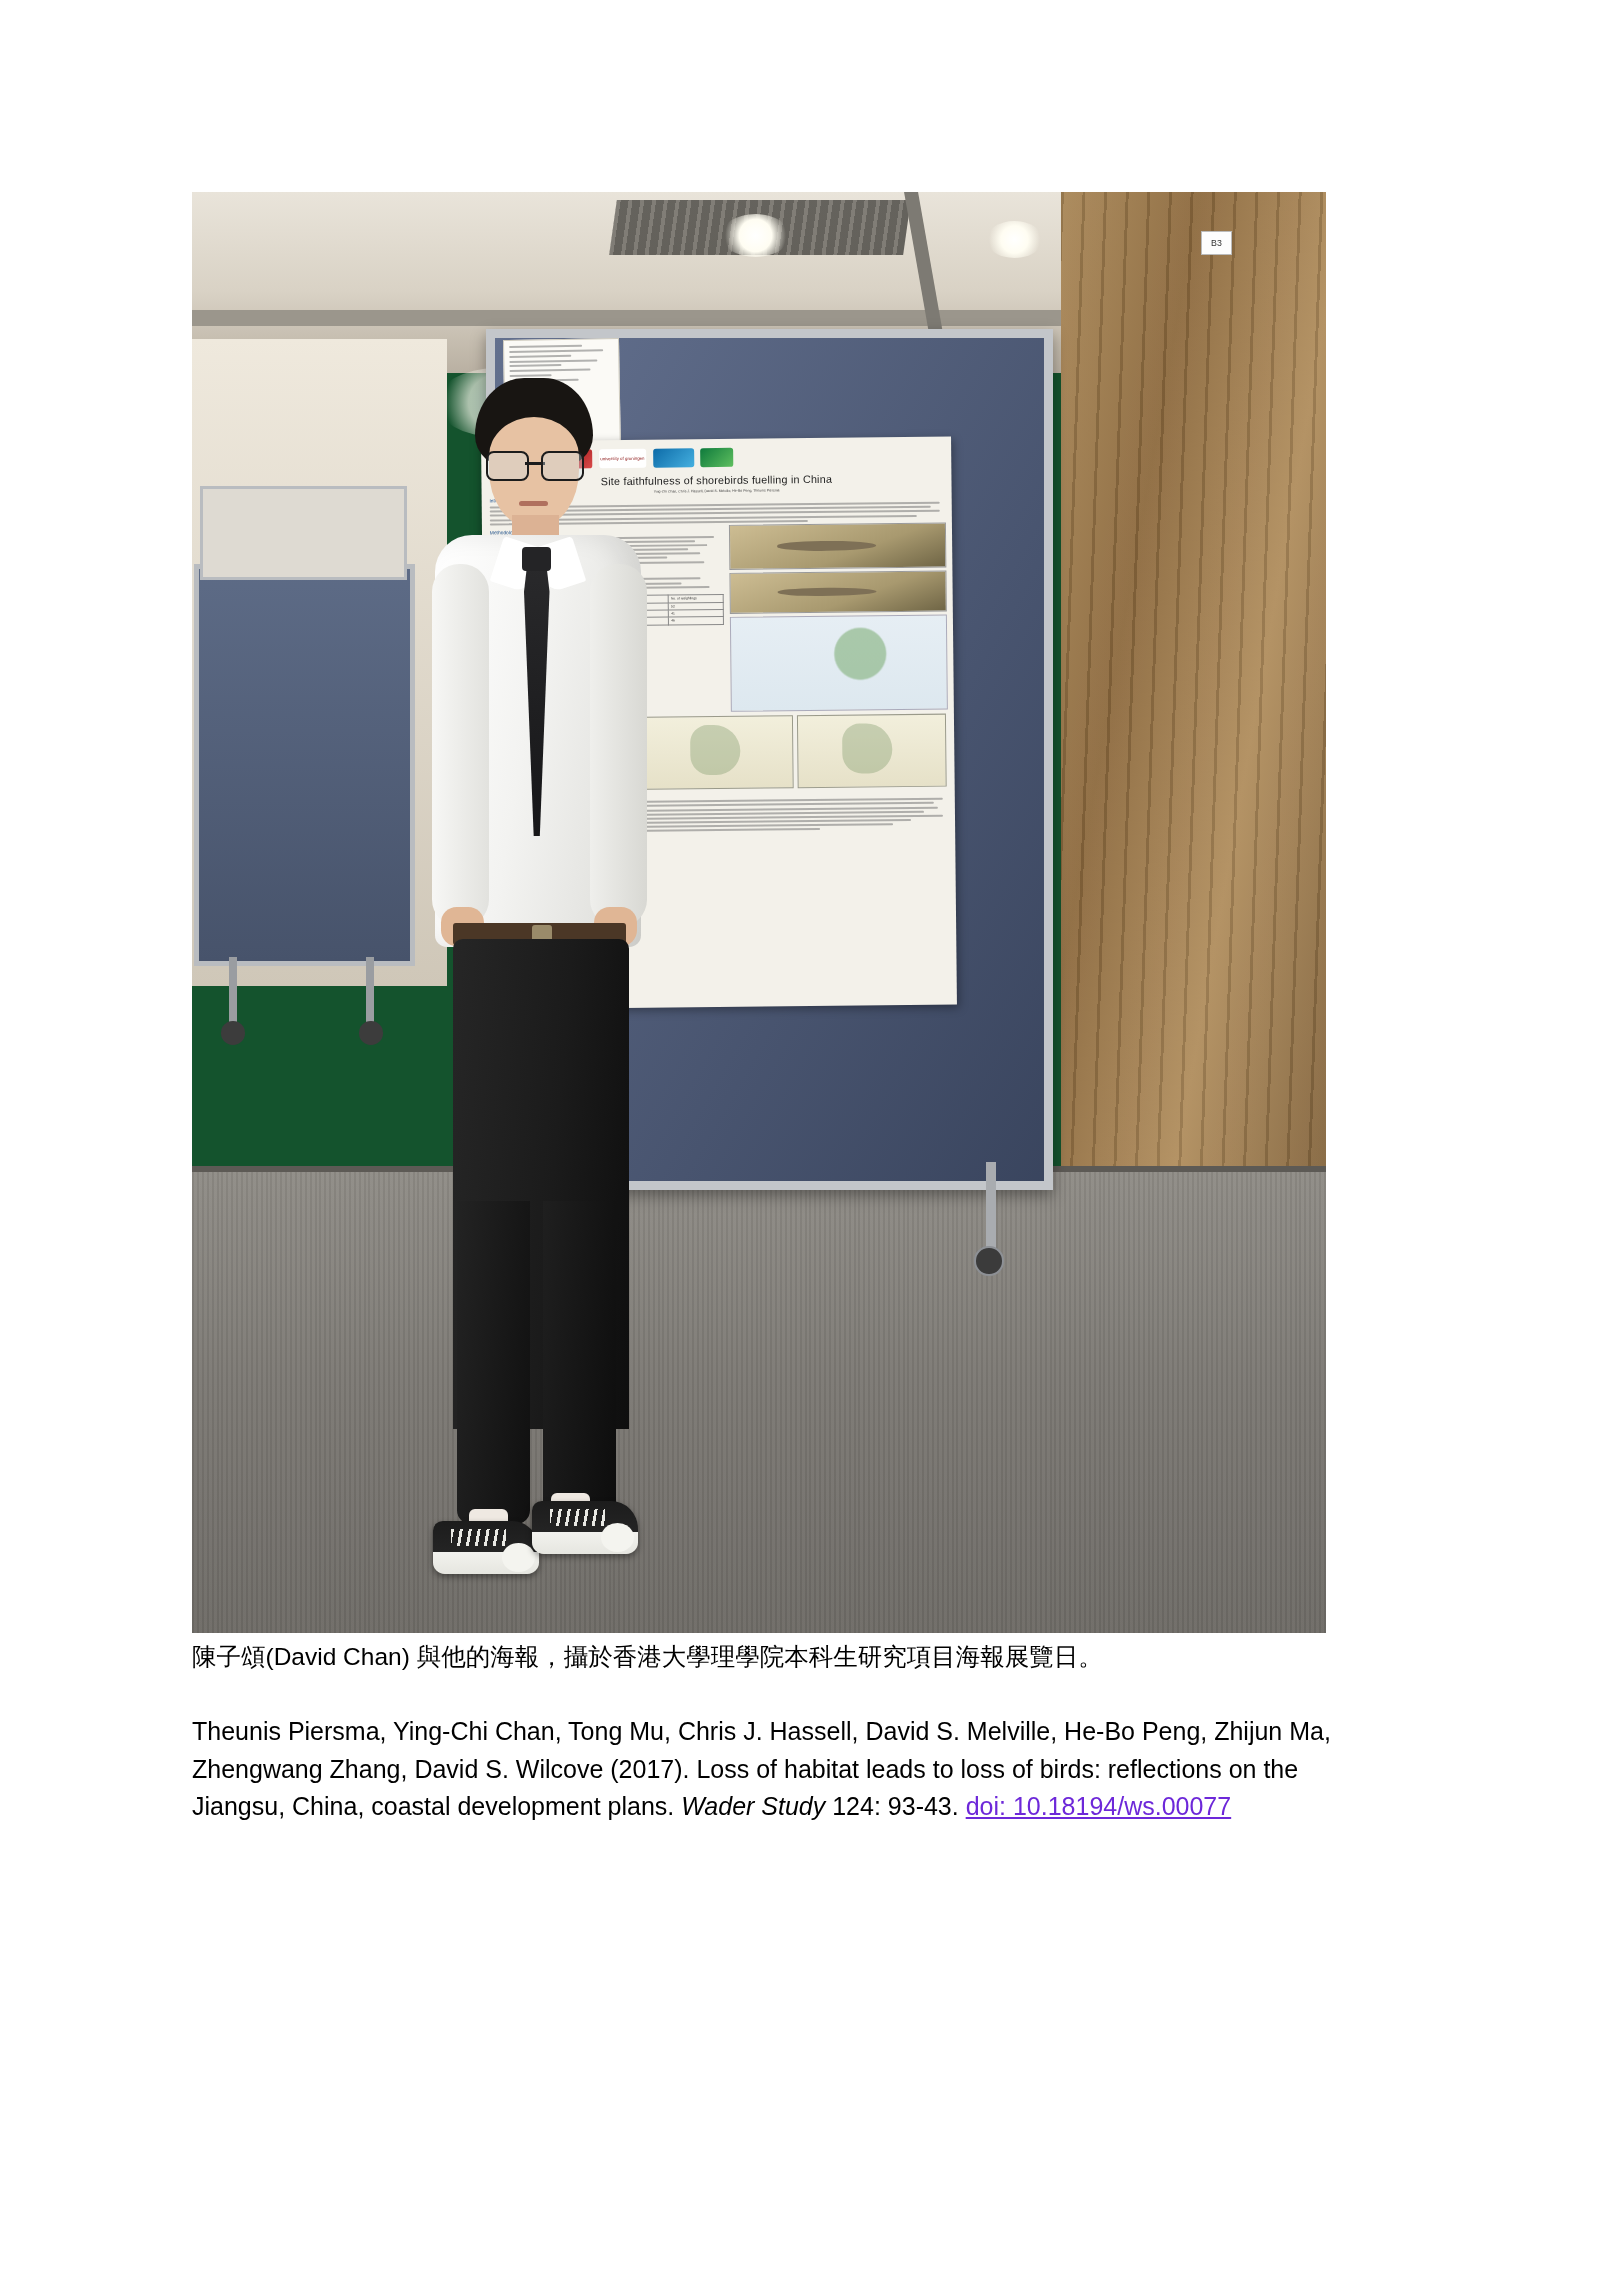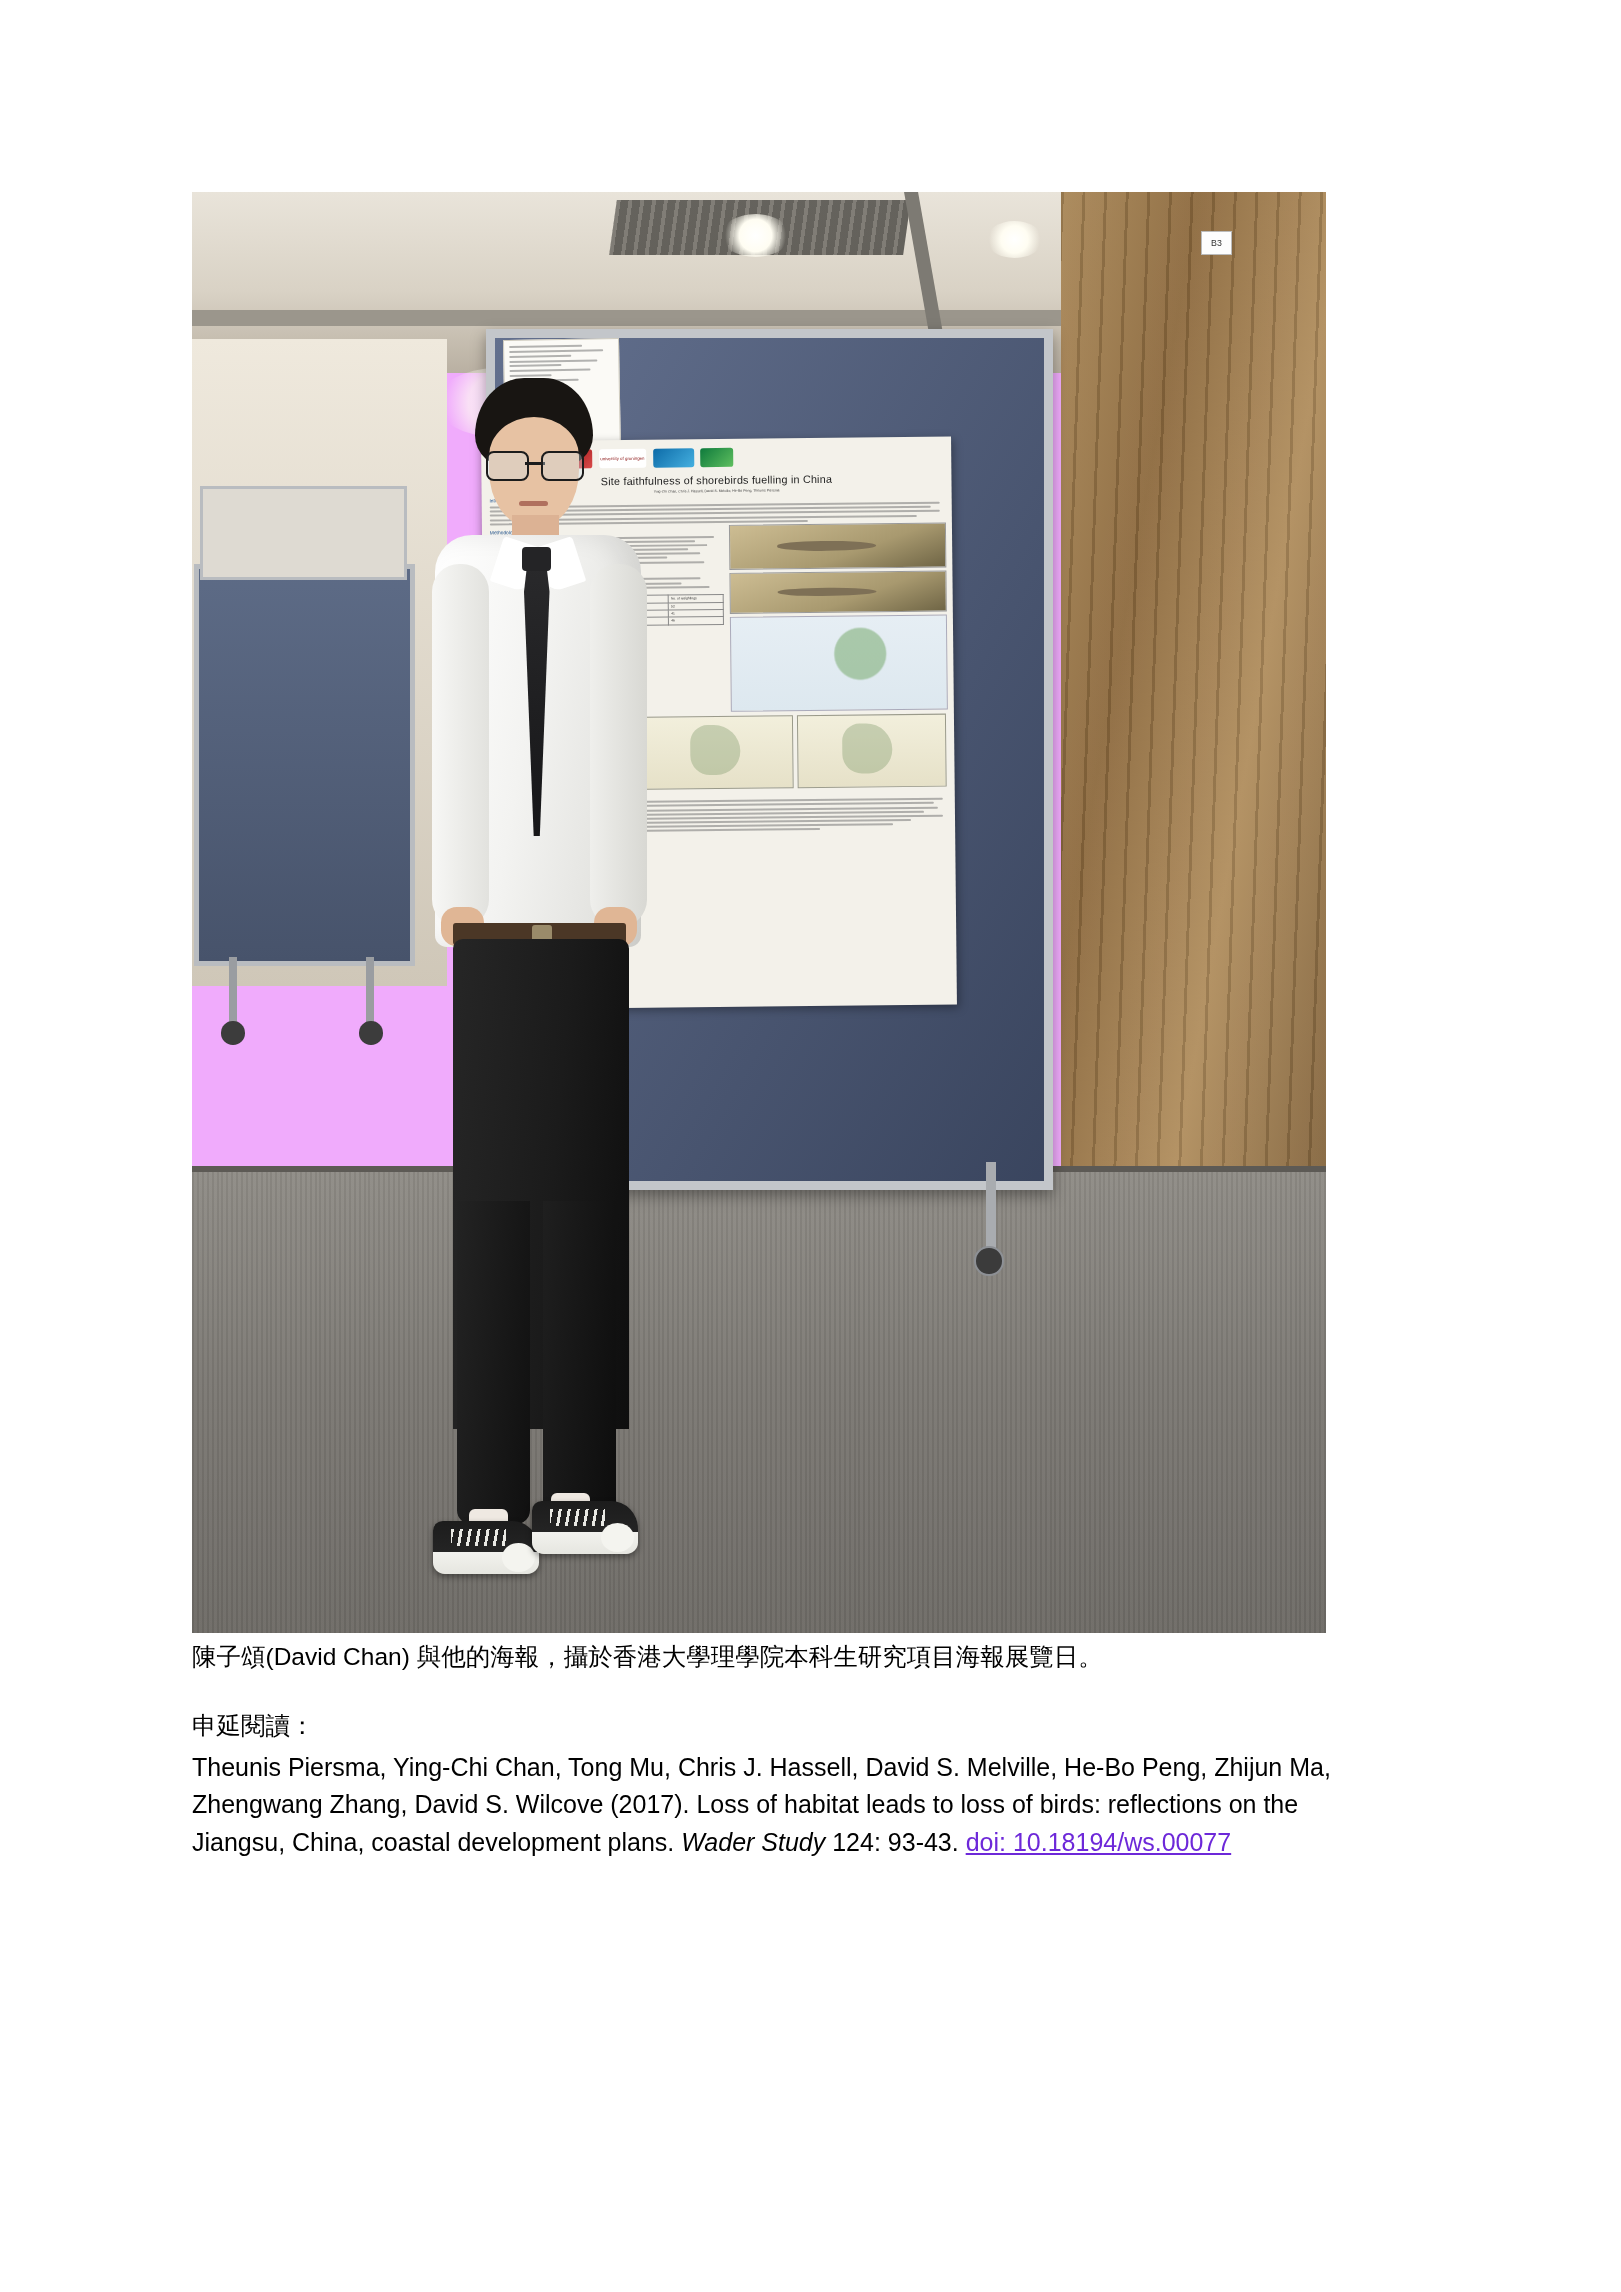--- a/index.html
+++ b/index.html
@@ -28,21 +28,21 @@
     top: 192px;
     width: 1245px;
   }
 
   
   .photo-wrap {
     position: relative;
     width: 1134px;
     height: 1441px;
     overflow: hidden;
-    background: #f0abfc;
+    background: #14532d;
   }
   
   .ceiling {
     position: absolute; left: 0; top: 0; width: 100%; height: 181px;
     background: linear-gradient(180deg, #e9e4da 0%, #d9d2c5 55%, #b9b0a2 100%);
   }
   .ceiling-beam {
     position: absolute; background: #6d6a64;
   }
   .ceiling-grid {
@@ -494,21 +494,20 @@
           <span class="laces"></span>
         </div>
       </div>
 
     </div>
 
     <div class="caption">陳子頌(David Chan) 與他的海報，攝於香港大學理學院本科生研究項目海報展覽日。</div>
 
     <div class="gap"></div>
 
-    <div class="read-label">申延閱讀：</div>
 
     <div class="ref">
       <span>Theunis Piersma, Ying-Chi Chan, Tong Mu, Chris J. Hassell, David S. Melville, He-Bo Peng, Zhijun Ma, Zhengwang Zhang, David S. Wilcove (2017).</span>
       <span>Loss of habitat leads to loss of birds: reflections on the Jiangsu, China, coastal development plans.</span>
       <span class="journal">Wader Study</span>
       <span>124: 93-43.</span>
       <a class="doi" href="#">doi: 10.18194/ws.00077</a>
     </div>
 
   </div>

